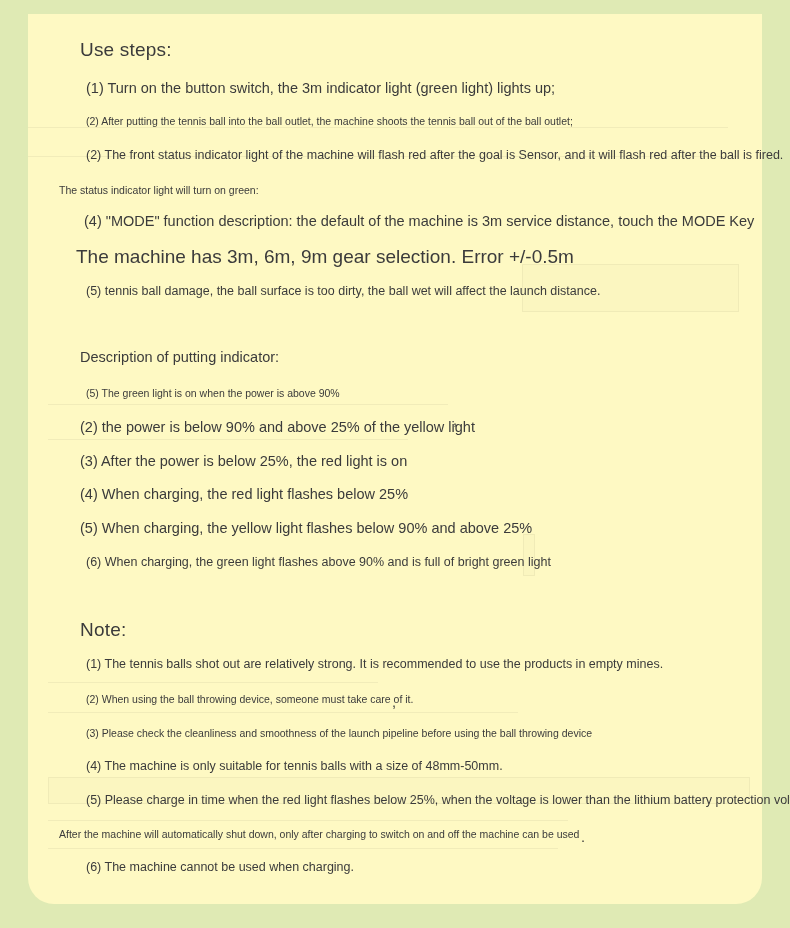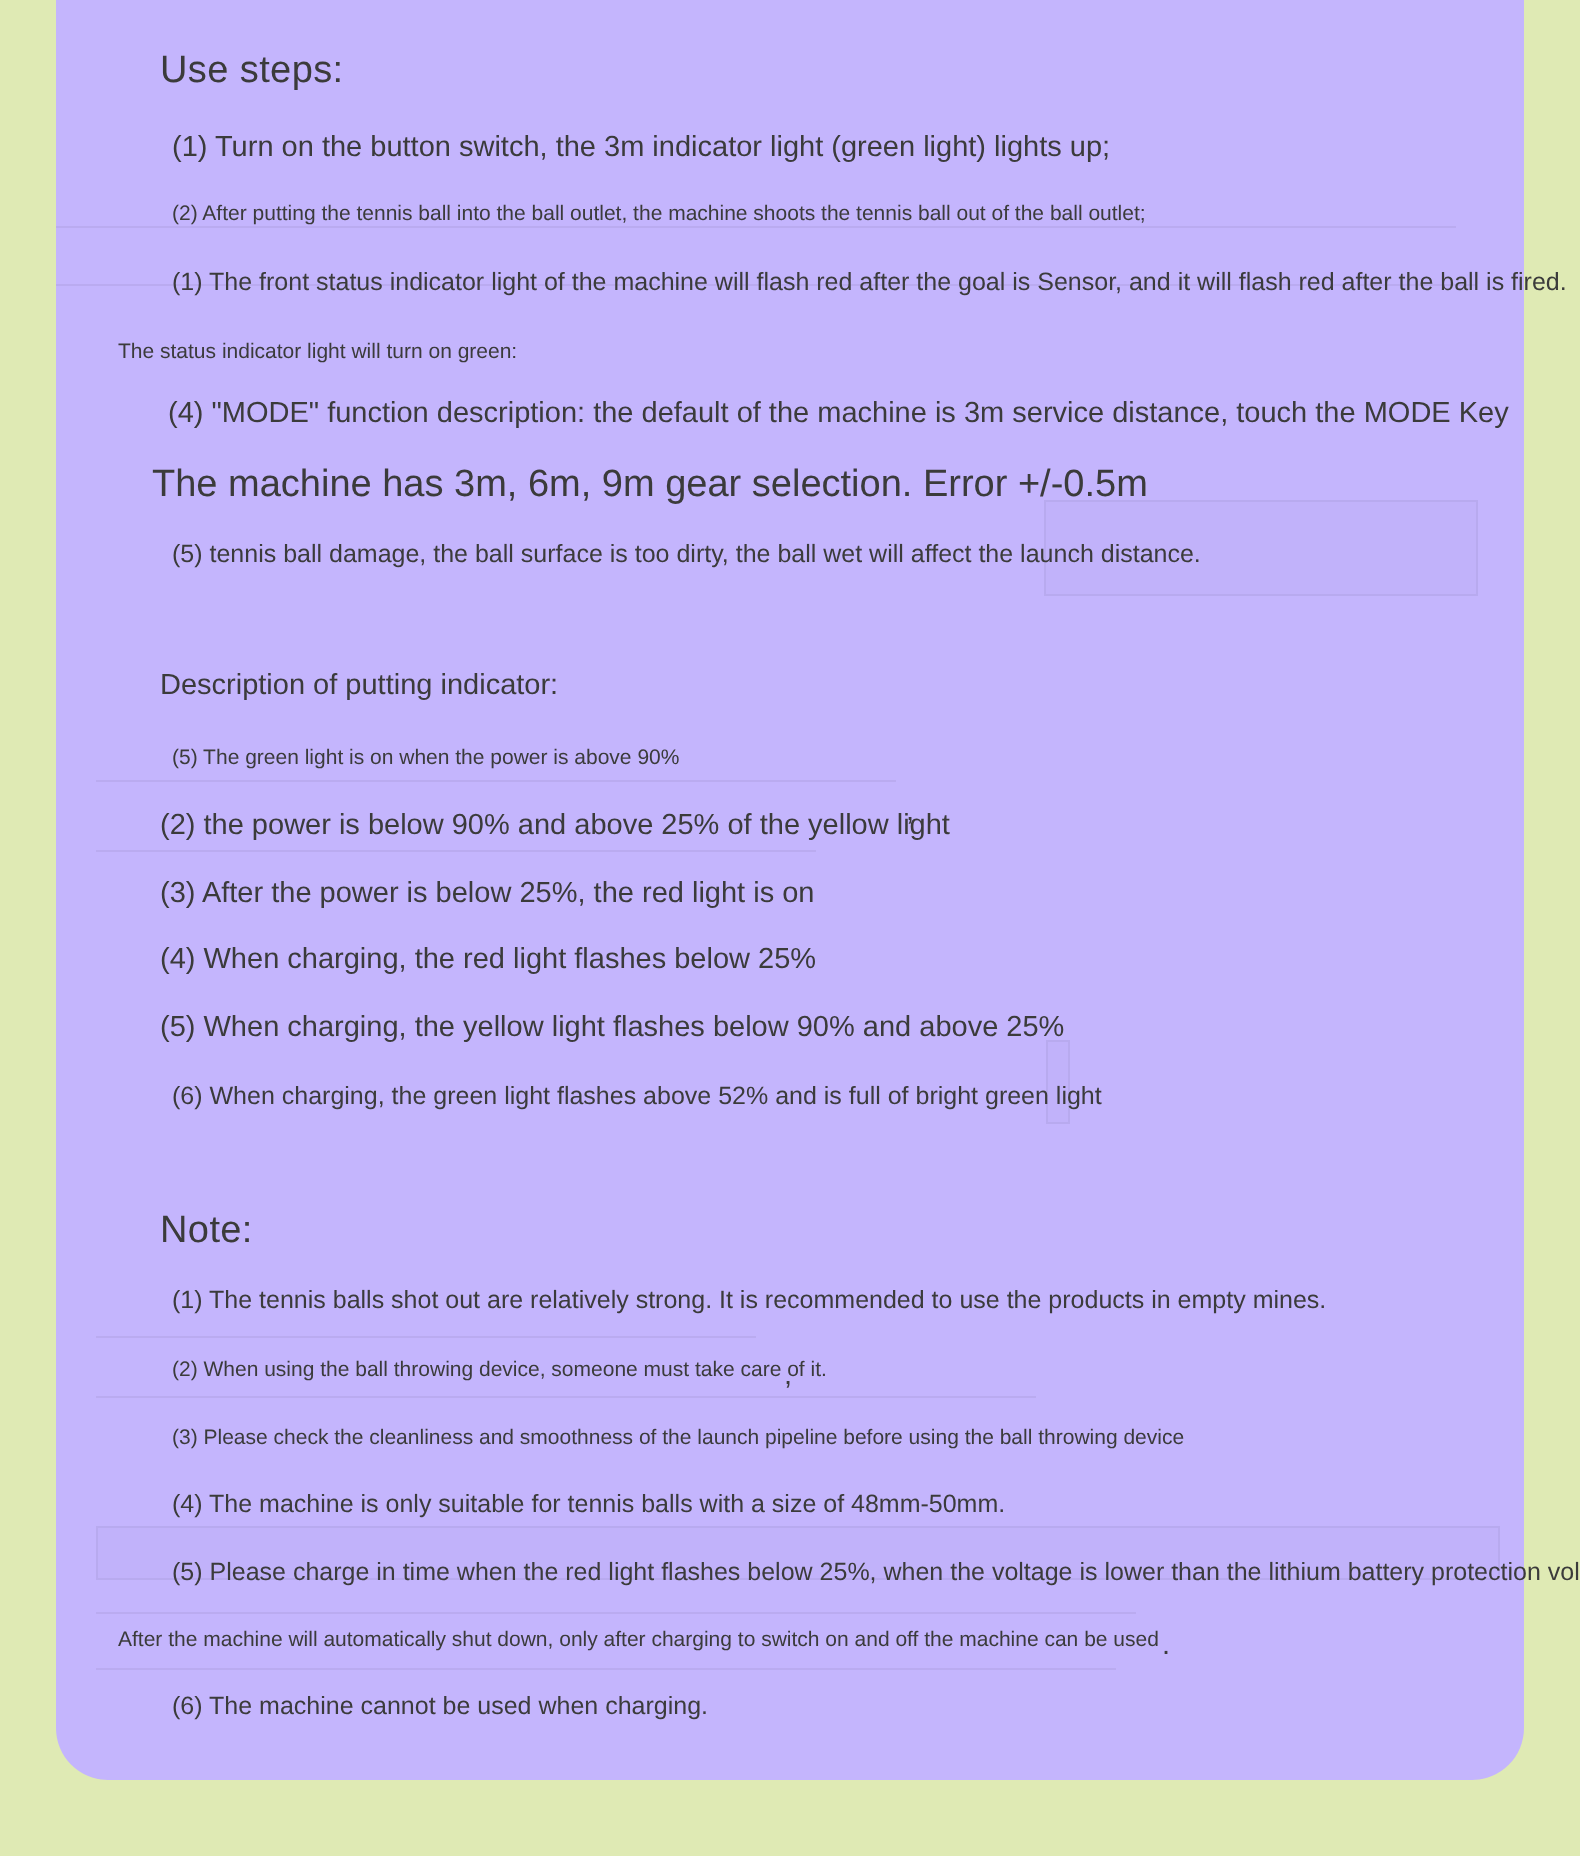--- a/index.html
+++ b/index.html
@@ -56,42 +56,42 @@
   }
   .artifact-box {
     position: absolute;
     border: 1px solid rgba(0,0,0,0.045);
     background: rgba(0,0,0,0.012);
   }
 </style>
 </head>
 <body style="background: rgb(223, 234, 180);">
 
-<div class="page" style="background: #c4b5fd;">
+<div class="page" style="background: #fef9c3; margin-top: 14px;">
   <div class="content">
 
     <div class="artifact" style="left:0px; top:113px; width:700px;"></div>
     <div class="artifact" style="left:0px; top:142px; width:710px;"></div>
     <div class="artifact-box" style="left:494px; top:250px; width:215px; height:46px;"></div>
     <div class="artifact" style="left:20px; top:390px; width:400px;"></div>
     <div class="artifact" style="left:20px; top:425px; width:360px;"></div>
     <div class="artifact-box" style="left:495px; top:520px; width:10px; height:40px;"></div>
     <div class="artifact" style="left:20px; top:668px; width:330px;"></div>
     <div class="artifact" style="left:20px; top:698px; width:470px;"></div>
     <div class="artifact-box" style="left:20px; top:763px; width:700px; height:25px;"></div>
     <div class="artifact" style="left:20px; top:806px; width:520px;"></div>
     <div class="artifact" style="left:20px; top:834px; width:510px;"></div>
 
     <div class="row heading indent-b" style="top:25px; left:20px;">Use steps:</div>
 
     <div class="row line s15 indent-a" style="top:66px; left:20px;">(1) Turn on the button switch, the 3m indicator light (green light) lights up;</div>
 
     <div class="row line s11 indent-a" style="top:101px; left:20px;">(2) After putting the tennis ball into the ball outlet, the machine shoots the tennis ball out of the ball outlet;</div>
 
-    <div class="row line s13 indent-a" style="top:134px; left:20px;">(1) The front status indicator light of the machine will flash red after the goal is Sensor, and it will flash red after the ball is fired.</div>
+    <div class="row line s13 indent-a" style="top:134px; left:20px;">(2) The front status indicator light of the machine will flash red after the goal is Sensor, and it will flash red after the ball is fired.</div>
 
     <div class="row line s11 indent-0" style="top:170px; left:31px;">The status indicator light will turn on green:</div>
 
     <div class="row line s15 indent-c" style="top:199px; left:30px;">(4) "MODE" function description: the default of the machine is 3m service distance, touch the MODE Key</div>
 
     <div class="row line s17 indent-0" style="top:232px; left:48px;">The machine has 3m, 6m, 9m gear selection. Error +/-0.5m</div>
 
     <div class="row line s13 indent-a" style="top:270px; left:20px;">(5) tennis ball damage, the ball surface is too dirty, the ball wet will affect the launch distance.</div>
 
     <div class="row line s15 indent-b" style="top:335px; left:20px;">Description of putting indicator:</div>
@@ -101,21 +101,21 @@
     <div class="row line s15 indent-b" style="top:405px; left:20px;">(2) the power is below 90% and above 25% of the yellow light</div>
 
     <div class="row line s15 indent-b" style="top:439px; left:20px;">(3) After the power is below 25%, the red light is on</div>
 
     <div class="row line s15 indent-b" style="top:445px; left:20px; top:445px;"></div>
 
     <div class="row line s15 indent-b" style="top:472px; left:20px;">(4) When charging, the red light flashes below 25%</div>
 
     <div class="row line s15 indent-b" style="top:506px; left:20px;">(5) When charging, the yellow light flashes below 90% and above 25%</div>
 
-    <div class="row line s13 indent-a" style="top:541px; left:20px;">(6) When charging, the green light flashes above 52% and is full of bright green light</div>
+    <div class="row line s13 indent-a" style="top:541px; left:20px;">(6) When charging, the green light flashes above 90% and is full of bright green light</div>
 
     <div class="row heading indent-b" style="top:605px; left:20px;">Note:</div>
 
     <div class="row line s13 indent-a" style="top:643px; left:20px;">(1) The tennis balls shot out are relatively strong. It is recommended to use the products in empty mines.</div>
 
     <div class="row line s11 indent-a" style="top:679px; left:20px;text-align:right;">(2) When using the ball throwing device, someone must take care of it.</div>
 
     <div class="row line s11 indent-a" style="top:713px; left:20px;">(3) Please check the cleanliness and smoothness of the launch pipeline before using the ball throwing device</div>
 
     <div class="row line s13 indent-a" style="top:745px; left:20px;">(4) The machine is only suitable for tennis balls with a size of 48mm-50mm.</div>

